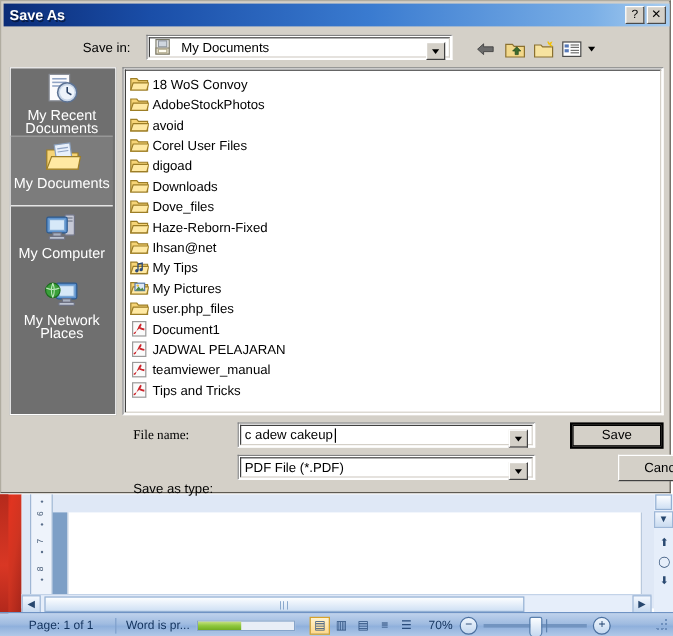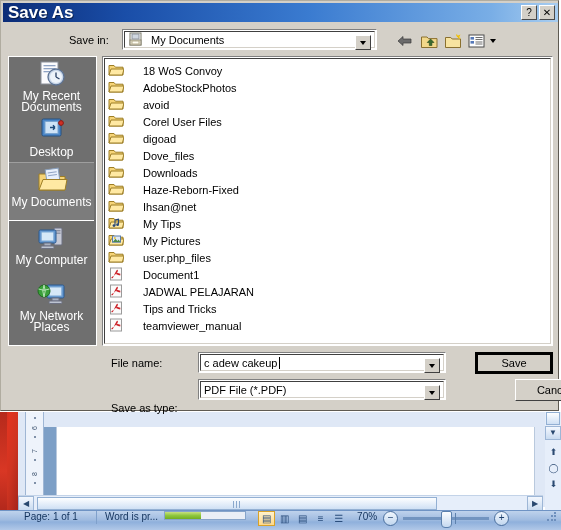--- a/index.html
+++ b/index.html
@@ -99,21 +99,21 @@
     position: absolute; left: 1px; top: 0; width: 14px; height: 13px;
     background: linear-gradient(180deg,#fdfeff,#cfe0f4);
     border: 1px solid #93b0d3; box-sizing: border-box;
   }
 
   
   #statusbar {
     position: absolute; left: 0; top: 510px; width: 561px; height: 20px;
     background: linear-gradient(180deg,#bfd2ec 0%,#9fbbe0 45%,#8fb0dc 55%,#b5cbe9 100%);
     border-top: 1px solid #6f93c4;
-    display: flex; align-items: flex-start;
+    display: flex; align-items: center;
     font-size: 10px; color: #12325c;
   }
   #sb-page { padding-left: 24px; padding-right: 10px; white-space: nowrap; }
   .sb-sep { width: 1px; height: 13px; background: #7fa0cb; margin: 0 8px; }
   #sb-msg { white-space: nowrap; padding-right: 6px; }
   #sb-progress {
     width: 82px; height: 9px; background: #e9eef6;
     border: 1px solid #86a4ca; position: relative; box-sizing: border-box;
   }
   #sb-progress-fill {
@@ -170,21 +170,21 @@
     border-right-color: #5e5a52;
     border-bottom-color: #5e5a52;
     box-sizing: border-box;
   }
   #titlebar {
     position: absolute; left: 2px; top: 2px; width: 555px; height: 19px;
     background: linear-gradient(90deg,#0b2c77 0%,#1a4ea8 22%,#3a7bd0 55%,#79aee6 88%,#a8cdf0 100%);
     display: flex; align-items: center;
   }
   #title-text {
-    color: #ffffff; font-size: 17px; font-weight: bold; padding-left: 5px;
+    color: #ffffff; font-size: 12px; font-weight: bold; padding-left: 5px;
     text-shadow: 1px 1px 0 rgba(0,0,0,.45);
   }
   #title-btns { margin-left: auto; display: flex; gap: 2px; padding-right: 3px; }
   .tbtn {
     width: 16px; height: 15px;
     background: #d4d0c8;
     border: 1px solid #ffffff;
     border-right-color: #4a4a4a; border-bottom-color: #4a4a4a;
     box-sizing: border-box;
     font-size: 10px; color: #000; text-align: center; line-height: 13px;
@@ -263,21 +263,21 @@
     background: #fff;
     overflow: hidden;
   }
   #filelist-cols {
     position: absolute; left: 3px; top: 3px; right: 2px; bottom: 2px;
     display: flex; flex-direction: column; flex-wrap: wrap;
     align-content: flex-start;
   }
   .file-item {
     display: flex; align-items: center; height: 17px; width: 128px;
-    font-size: 11px; color: #000; white-space: nowrap; gap: 16px;
+    font-size: 11px; color: #000; white-space: nowrap;
   }
   .file-icon { width: 16px; height: 15px; margin-right: 3px; flex: 0 0 16px; position: relative; }
 
   
   #fields { position: absolute; left: 0; top: 349px; width: 559px; height: 58px; }
   .fld-label { position: absolute; left: 110px; font-size: 11px; color: #000; }
   .fld-combo {
     position: absolute; left: 197px; width: 248px; height: 21px;
     background: #ffffff;
     border: 1px solid #808080; border-right-color: #ffffff; border-bottom-color: #ffffff;
@@ -467,31 +467,20 @@
               <rect x="7.5" y="8" width="12" height="1.3" fill="#8fa3c4"></rect>
               <rect x="7.5" y="11" width="9" height="1.3" fill="#8fa3c4"></rect>
               <circle cx="20" cy="17" r="8" fill="#c8d6e8" stroke="#5d7394" stroke-width="1.3"></circle>
               <circle cx="20" cy="17" r="6" fill="#edf3fa"></circle>
               <path d="M20 17 L20 12.5 M20 17 L23.5 19" stroke="#2c4366" stroke-width="1.3" fill="none"></path>
             </svg>
           </span>
           <span class="place-label">My Recent Documents</span>
         </div>
 
-        <div class="place" style="height:49px;">
-          <span class="place-icon">
-            <svg width="32" height="28" viewBox="0 0 32 28">
-              <rect x="6" y="3" width="19" height="17" rx="1.5" fill="#4b86c8" stroke="#26507f"></rect>
-              <rect x="9" y="5.5" width="13" height="12" fill="#cfe3f6" stroke="#7aa5d0"></rect>
-              <path d="M14 11.5 L19 11.5 M19 11.5 L17 9.2 M19 11.5 L17 13.8" stroke="#1f4a7a" stroke-width="1.4" fill="none"></path>
-              <circle cx="25" cy="7" r="2.4" fill="#cf2f24" stroke="#8a1a12"></circle>
-            </svg>
-          </span>
-          <span class="place-label">Desktop</span>
-        </div>
 
         <div class="place selected" style="height:59px;">
           <span class="place-icon">
             <svg width="32" height="30" viewBox="0 0 32 30">
               <path d="M3 8 L12 8 L14 10.5 L29 10.5 L29 24 L3 24 Z" fill="#f6d477" stroke="#9d7e26"></path>
               <rect x="10" y="3" width="13" height="12" fill="#e8f0fb" stroke="#8aa0bd" transform="rotate(-8 16 9)"></rect>
               <rect x="12" y="6" width="9" height="1" fill="#8fa3c4" transform="rotate(-8 16 9)"></rect>
               <rect x="12" y="8.6" width="9" height="1" fill="#8fa3c4" transform="rotate(-8 16 9)"></rect>
               <path d="M3 24 L7 13.5 L31 13.5 L29 24 Z" fill="#ffe9a3" stroke="#9d7e26"></path>
             </svg>
@@ -566,28 +555,28 @@
                     <path d="M1 2.5 L6 2.5 L7.4 4.2 L15 4.2 L15 12 L1 12 Z" fill="#f6d477" stroke="#9d7e26"></path>
                     <path d="M1 12 L3 6 L16 6 L14.4 12 Z" fill="#ffe9a3" stroke="#9d7e26"></path>
                   </svg></span>
               <span>digoad</span>
             </div>
             <div class="file-item">
               <span class="file-icon"><svg width="16" height="14" viewBox="0 0 16 14">
                     <path d="M1 2.5 L6 2.5 L7.4 4.2 L15 4.2 L15 12 L1 12 Z" fill="#f6d477" stroke="#9d7e26"></path>
                     <path d="M1 12 L3 6 L16 6 L14.4 12 Z" fill="#ffe9a3" stroke="#9d7e26"></path>
                   </svg></span>
+              <span>Downloads</span>
+            </div>
+            <div class="file-item">
+              <span class="file-icon"><svg width="16" height="14" viewBox="0 0 16 14">
+                    <path d="M1 2.5 L6 2.5 L7.4 4.2 L15 4.2 L15 12 L1 12 Z" fill="#f6d477" stroke="#9d7e26"></path>
+                    <path d="M1 12 L3 6 L16 6 L14.4 12 Z" fill="#ffe9a3" stroke="#9d7e26"></path>
+                  </svg></span>
               <span>Dove_files</span>
-            </div>
-            <div class="file-item">
-              <span class="file-icon"><svg width="16" height="14" viewBox="0 0 16 14">
-                    <path d="M1 2.5 L6 2.5 L7.4 4.2 L15 4.2 L15 12 L1 12 Z" fill="#f6d477" stroke="#9d7e26"></path>
-                    <path d="M1 12 L3 6 L16 6 L14.4 12 Z" fill="#ffe9a3" stroke="#9d7e26"></path>
-                  </svg></span>
-              <span>Downloads</span>
             </div>
             <div class="file-item">
               <span class="file-icon"><svg width="16" height="14" viewBox="0 0 16 14">
                     <path d="M1 2.5 L6 2.5 L7.4 4.2 L15 4.2 L15 12 L1 12 Z" fill="#f6d477" stroke="#9d7e26"></path>
                     <path d="M1 12 L3 6 L16 6 L14.4 12 Z" fill="#ffe9a3" stroke="#9d7e26"></path>
                   </svg></span>
               <span>Haze-Reborn-Fixed</span>
             </div>
             <div class="file-item">
               <span class="file-icon"><svg width="16" height="14" viewBox="0 0 16 14">
@@ -638,38 +627,38 @@
                     <path d="M8.3 6.3 Q10.4 7.4 12.3 7.6" stroke="#cc2229" stroke-width="1.6" fill="none"></path>
                   </svg></span>
               <span>JADWAL PELAJARAN</span>
             </div>
             <div class="file-item">
               <span class="file-icon"><svg width="16" height="14" viewBox="0 0 16 14">
                     <rect x="2.5" y="1" width="11" height="12" fill="#fbfbfb" stroke="#9a9a9a"></rect>
                     <path d="M5 10.8 Q7 5.5 8.6 3.2 Q9.4 2.2 9.9 3.1 Q10.4 4.3 8.3 6.5 Q6.2 8.7 4.2 9.8 Q3 10.4 3.4 11.1 Q3.9 11.7 5 10.8 Z" fill="#cc2229"></path>
                     <path d="M8.3 6.3 Q10.4 7.4 12.3 7.6" stroke="#cc2229" stroke-width="1.6" fill="none"></path>
                   </svg></span>
-              <span>Tips and Tricks</span>
+              <span>teamviewer_manual</span>
             </div>
             <div class="file-item">
               <span class="file-icon"><svg width="16" height="14" viewBox="0 0 16 14">
                     <rect x="2.5" y="1" width="11" height="12" fill="#fbfbfb" stroke="#9a9a9a"></rect>
                     <path d="M5 10.8 Q7 5.5 8.6 3.2 Q9.4 2.2 9.9 3.1 Q10.4 4.3 8.3 6.5 Q6.2 8.7 4.2 9.8 Q3 10.4 3.4 11.1 Q3.9 11.7 5 10.8 Z" fill="#cc2229"></path>
                     <path d="M8.3 6.3 Q10.4 7.4 12.3 7.6" stroke="#cc2229" stroke-width="1.6" fill="none"></path>
                   </svg></span>
-              <span>teamviewer_manual</span>
+              <span>Tips and Tricks</span>
             </div>
 
           </div>
         </div>
       </div>
     </div>
 
     <div id="fields">
-      <div class="fld-label" style="top:7px;">File name:</div>
+      <div class="fld-label" style="top:7px;font-family:Liberation Serif, serif;">File name:</div>
       <div class="fld-combo" style="top:2px;">
         <div class="fld-combo-inner">
           <span class="fld-text">c adew cakeup</span>
           <span class="caret"></span>
           <div class="fld-arrow">
               <div class="tri-down"></div>
             </div>
         </div>
       </div>
 

